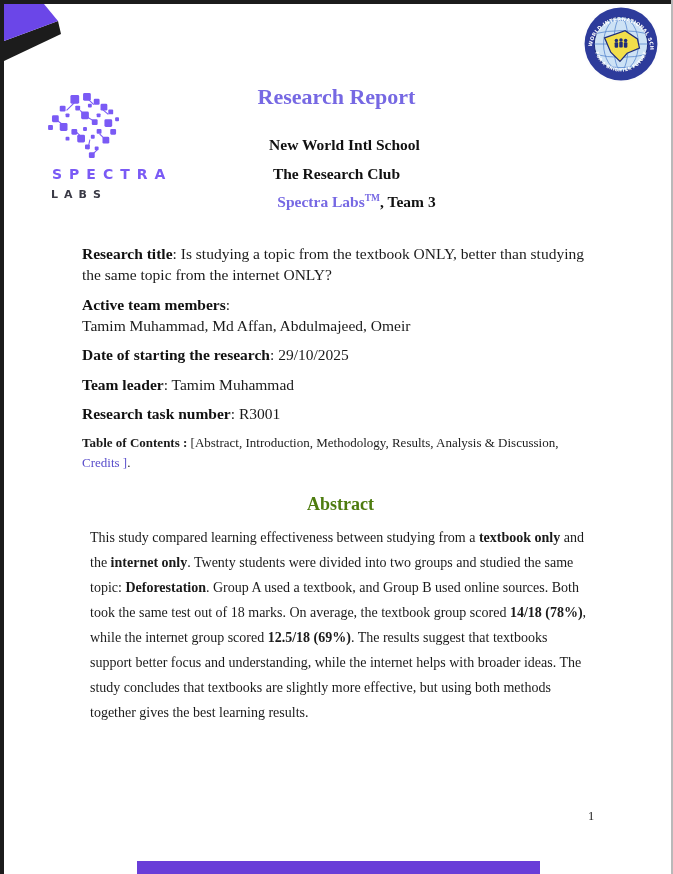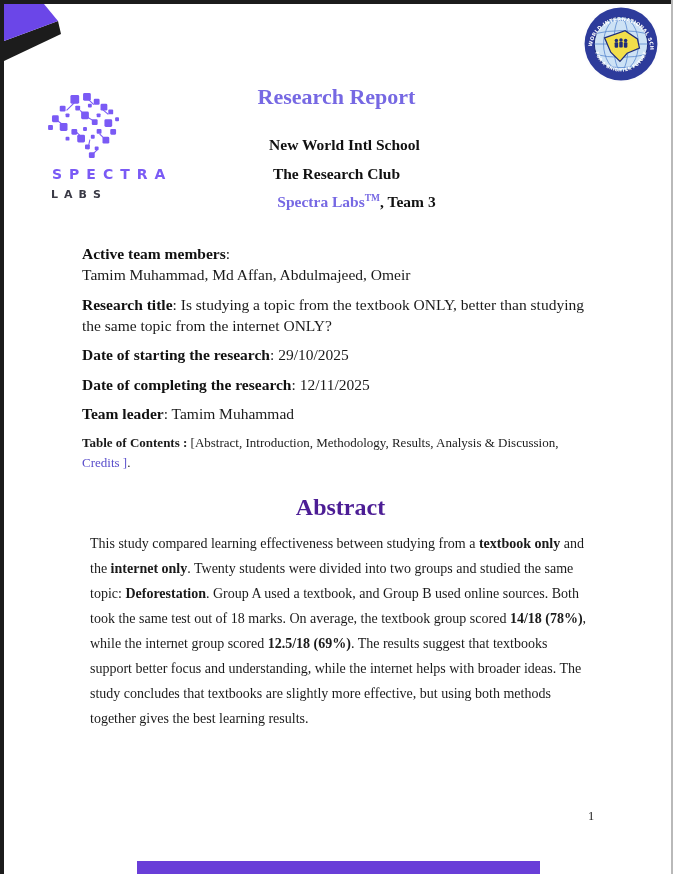--- a/index.html
+++ b/index.html
@@ -30,21 +30,21 @@
   .sub2{margin-top:11px;}
   .sub3{margin-top:10px;padding-left:40px;}
   .brand{color:#7668e3;}
   .brand sup{font-size:9.5px;}
   
   .content{position:absolute;left:82px;top:243px;width:517px;}
   .field{font-size:15.5px;line-height:21px;margin:0 0 8.5px;}
   .field b{color:#111;}
   .toc{font-size:13px;line-height:20.5px;margin:3px 0 0;}
   .credits{color:#5a4ecb;}
-  .abstract-head{font-size:24px;font-weight:bold;text-align:center;margin:20px 0 10px;color:#4c1d95;}
+  .abstract-head{font-size:18px;font-weight:bold;text-align:center;margin:20px 0 10px;color:#4d7c0f;}
   .abstract-text{font-size:14px;line-height:25px;margin:8px;}
   .page-num{position:absolute;left:588px;top:809px;font-size:12.5px;color:#222;}
 </style>
 </head>
 <body>
 
 <div class="page">
 
   <div class="strip-top"></div>
   <div class="strip-left"></div>
@@ -143,31 +143,31 @@
 
   <div class="header">
     <h1 class="doc-title">Research Report</h1>
     <p class="subtitle sub1">New World Intl School</p>
     <p class="subtitle sub2">The Research Club</p>
     <p class="subtitle sub3"><span class="brand"><span>Spectra Labs</span><sup>TM</sup></span><span>, Team 3</span></p>
   </div>
 
   <div class="content">
 
+    <p class="field"><b>Research title</b><span>: </span><span>Is studying a topic from the textbook ONLY, better than studying the same topic from the internet ONLY?</span></p>
+
     <p class="field"><b>Active team members</b><span>:</span><br><span>Tamim Muhammad, Md Affan, Abdulmajeed, Omeir</span></p>
-
-    <p class="field"><b>Research title</b><span>: </span><span>Is studying a topic from the textbook ONLY, better than studying the same topic from the internet ONLY?</span></p>
 
     <p class="field"><b>Date of starting the research</b><span>: </span><span>29/10/2025</span></p>
 
-    <p class="field"><b>Date of completing the research</b><span>: </span><span>12/11/2025</span></p>
 
 
     <p class="field"><b>Team leader</b><span>: </span><span>Tamim Muhammad</span></p>
 
+    <p class="field"><b>Research task number</b><span>: </span><span>R3001</span></p>
 
     <p class="toc"><b>Table of Contents :</b><span> [Abstract, Introduction, Methodology, Results, Analysis &amp; Discussion, </span><span class="credits">Credits ]</span><span>.</span></p>
 
     <h2 class="abstract-head">Abstract</h2>
 
     <p class="abstract-text"><span>This study compared learning effectiveness between studying from a </span><b>textbook only</b><span> and the </span><b>internet only</b><span>. Twenty students were divided into two groups and studied the same topic: </span><b>Deforestation</b><span>. Group A used a textbook, and Group B used online sources. Both took the same test out of 18 marks. On average, the textbook group scored </span><b>14/18 (78%)</b><span>, while the internet group scored </span><b>12.5/18 (69%)</b><span>. The results suggest that textbooks support better focus and understanding, while the internet helps with broader ideas. The study concludes that textbooks are slightly more effective, but using both methods together gives the best learning results.</span></p>
 
   </div>
 
   <div class="page-num">1</div>

